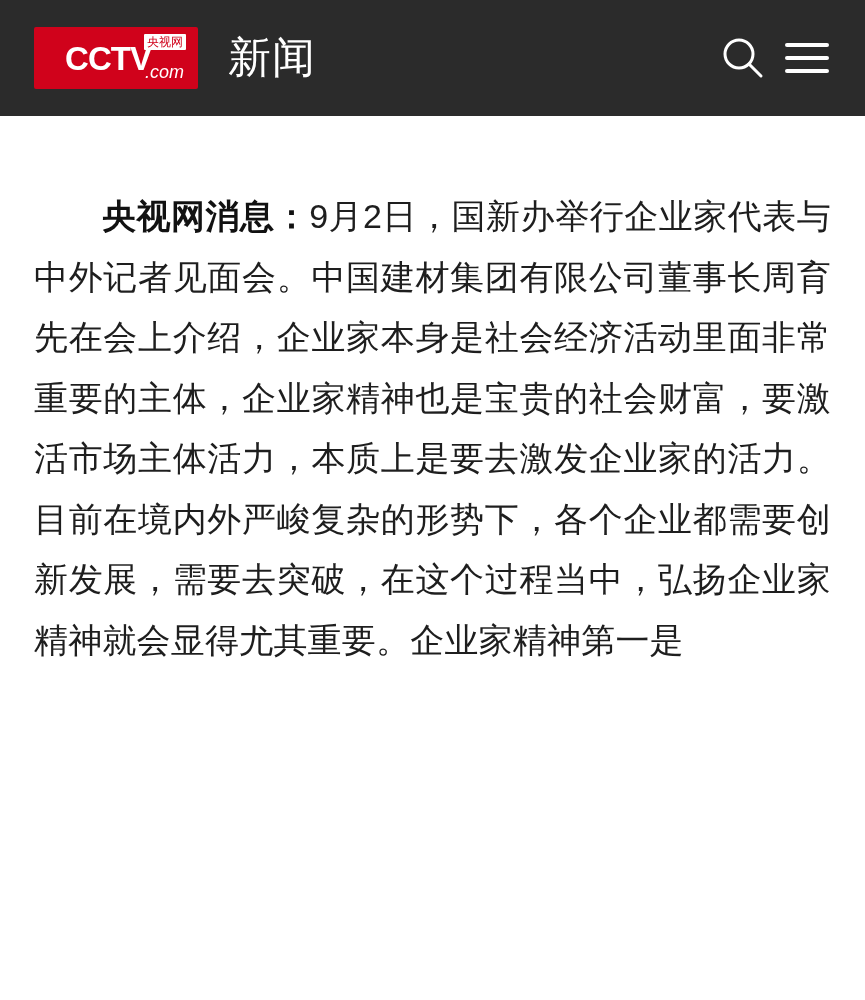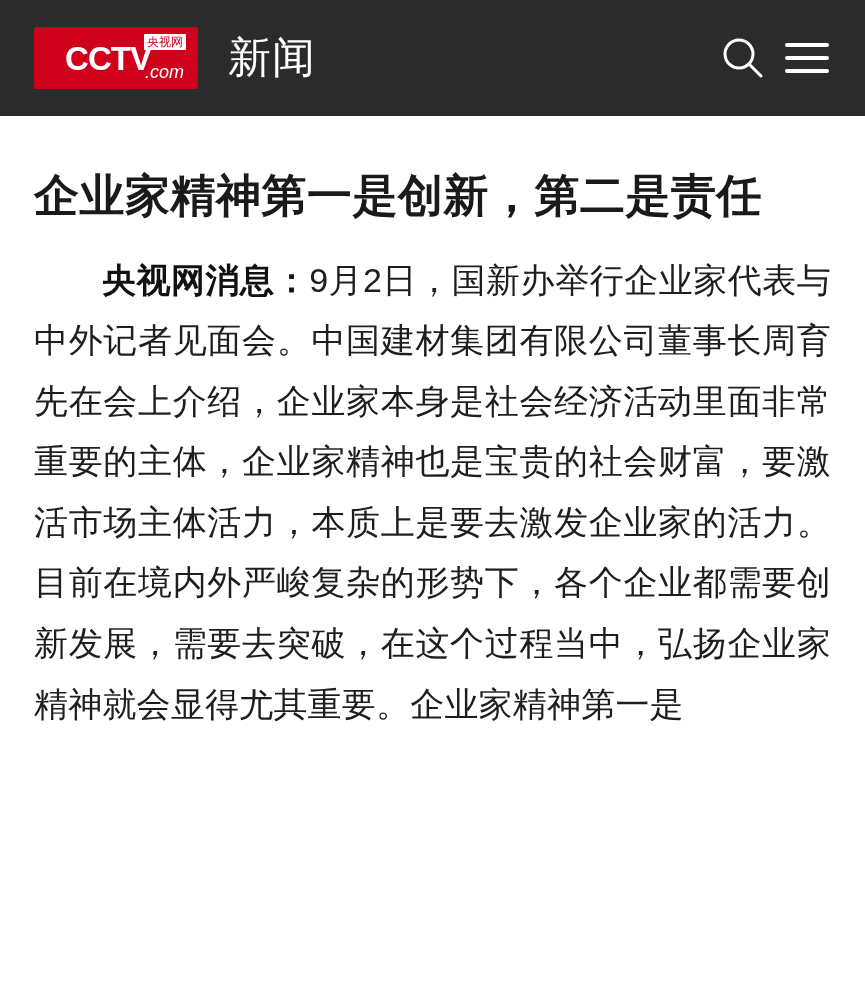--- a/index.html
+++ b/index.html
@@ -155,21 +155,20 @@
           <line x1="2" y1="4" x2="42" y2="4" stroke="#ffffff" stroke-width="4" stroke-linecap="round"></line>
           <line x1="2" y1="17" x2="42" y2="17" stroke="#ffffff" stroke-width="4" stroke-linecap="round"></line>
           <line x1="2" y1="30" x2="42" y2="30" stroke="#ffffff" stroke-width="4" stroke-linecap="round"></line>
         </svg>
       </span>
     </div>
   </div>
 
   <div class="article">
 
-    <h1 class="headline">企业家精神第一是创新，第二是责任</h1>
 
 
     <p class="body-text">
       <span class="lead">央视网消息：</span><span>9月2日，国新办举行企业家代表与中外记者见面会。中国建材集团有限公司董事长周育先在会上介绍，企业家本身是社会经济活动里面非常重要的主体，企业家精神也是宝贵的社会财富，要激活市场主体活力，本质上是要去激发企业家的活力。目前在境内外严峻复杂的形势下，各个企业都需要创新发展，需要去突破，在这个过程当中，弘扬企业家精神就会显得尤其重要。企业家精神第一是</span>
     </p>
 
   </div>
 </div>
 
 </body></html>

